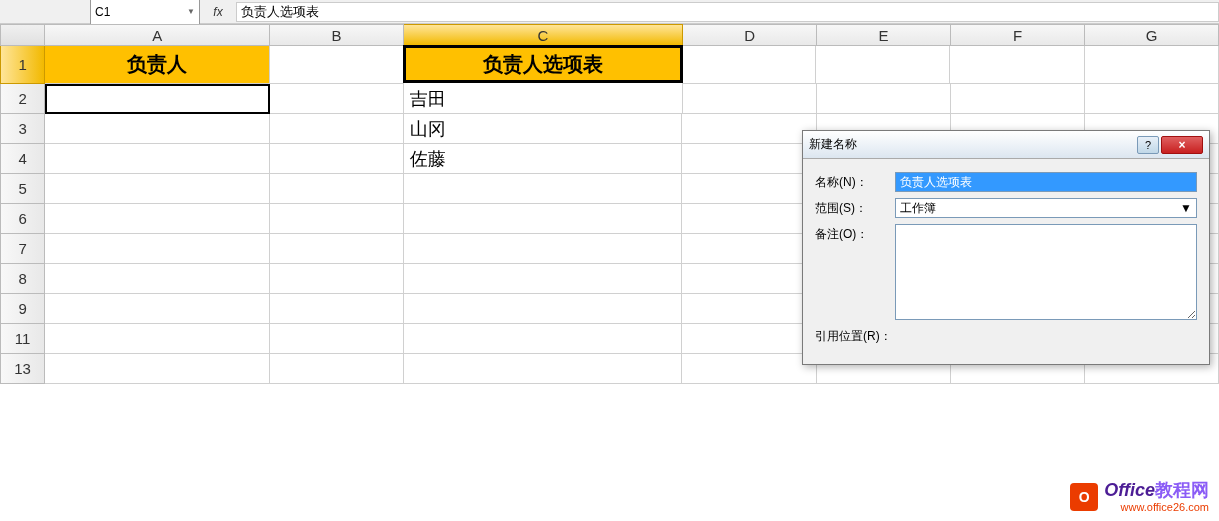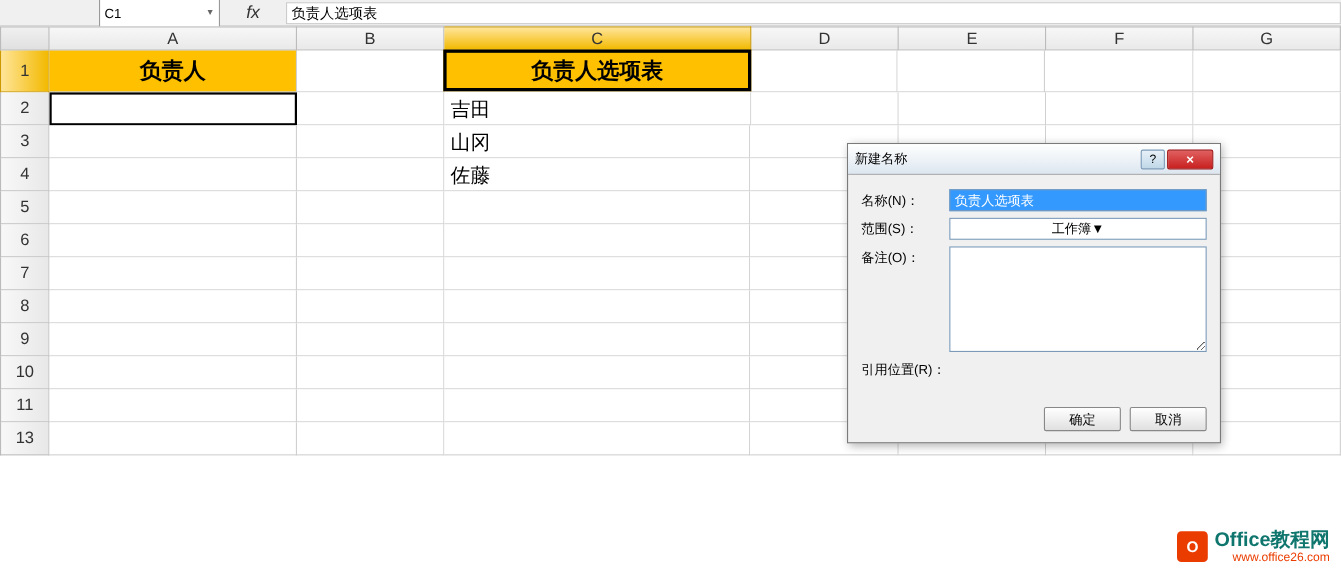--- a/index.html
+++ b/index.html
@@ -1,21 +1,21 @@
 <!DOCTYPE html>
 <html><head>
   <meta charset="utf-8">
   <style>
     * { box-sizing: border-box; margin: 0; padding: 0; }
     body { font-family: "Microsoft YaHei", Arial, sans-serif; font-size: 14px; background: #fff; width: 1219px; height: 521px; overflow: hidden; position: relative; }
     
     .formula-bar { display: flex; align-items: center; height: 24px; background: #f0f0f0; border-bottom: 1px solid #ccc; }
     .name-box { width: 110px; height: 20px; background: #fff; border: 1px solid #999; margin-left: 90px; padding: 16px 4px; display: flex; align-items: center; justify-content: space-between; font-size: 12px; }
     .name-box-arrow { font-size: 8px; color: #666; }
-    .fx-btn { width: 20px; height: 20px; display: flex; align-items: center; justify-content: center; font-style: italic; font-size: 16px; margin: 0 20px; color: #333; }
+    .fx-btn { width: 20px; height: 20px; display: flex; align-items: center; justify-content: center; font-style: italic; font-size: 12px; margin: 0 8px; color: #333; }
     .formula-input { flex: 1; height: 20px; background: #fff; border: 1px solid #ccc; padding: 0 4px; font-size: 13px; display: flex; align-items: center; }
     
     .grid-container { position: relative; }
     .col-headers { display: flex; height: 22px; background: linear-gradient(#f8f8f8, #e8e8e8); }
     .corner { width: 48px; border: 1px solid #bbb; background: linear-gradient(#f0f0f0, #e0e0e0); }
     .col-h { border: 1px solid #bbb; border-left: none; display: flex; align-items: center; justify-content: center; font-size: 15px; color: #333; }
     .col-h.sel { background: linear-gradient(#ffe599, #f2b900); border-color: #cc9900; }
     .col-A { width: 238px; }
     .col-B { width: 142px; }
     .col-C { width: 296px; }
@@ -25,44 +25,44 @@
     .row { display: flex; }
     .row-h { width: 48px; border: 1px solid #bbb; border-top: none; background: linear-gradient(to right, #f8f8f8, #e8e8e8); display: flex; align-items: center; justify-content: center; font-size: 15px; color: #333; }
     .row-h.sel { background: linear-gradient(to right, #ffe599, #f2b900); border-color: #cc9900; }
     .cell { border-right: 1px solid #d0d0d0; border-bottom: 1px solid #d0d0d0; padding: 2px 6px; display: flex; align-items: center; font-size: 18px; background: #fff; }
     .r1 .cell, .r1 .row-h { height: 38px; }
     .r .cell, .r .row-h { height: 30px; }
     .hdr-cell { background: #ffc000 !important; font-weight: bold; justify-content: center; font-size: 20px; }
     .active-cell { border: 3px solid #000 !important; margin: -1px; position: relative; z-index: 2; }
     .sel-border { border: 2px solid #000; }
     
-    .dialog { position: absolute; left: 770px; top: 130px; width: 340px; background: #f0f0f0; border: 1px solid #7a7a7a; box-shadow: 2px 2px 8px rgba(0,0,0,0.3); font-size: 12px; }
+    .dialog { position: absolute; left: 802px; top: 130px; width: 408px; background: #f0f0f0; border: 1px solid #7a7a7a; box-shadow: 2px 2px 8px rgba(0,0,0,0.3); font-size: 12px; }
     .dlg-title { height: 28px; background: linear-gradient(#fff, #dce6f0); border-bottom: 1px solid #aaa; display: flex; align-items: center; padding: 0 6px; justify-content: space-between; }
     .dlg-title-btns { display: flex; gap: 2px; }
     .dlg-help { width: 22px; height: 18px; background: linear-gradient(#e8f0f8, #c0d8e8); border: 1px solid #7a9ab8; border-radius: 2px; display: flex; align-items: center; justify-content: center; font-size: 11px; }
     .dlg-close { width: 42px; height: 18px; background: linear-gradient(#e06060, #c82020); border: 1px solid #a01010; border-radius: 2px; display: flex; align-items: center; justify-content: center; color: #fff; font-size: 12px; font-weight: bold; }
     .dlg-body { padding: 13px 12px; }
     .dlg-row { display: flex; align-items: flex-start; margin-bottom: 6px; }
     .dlg-label { width: 80px; padding-top: 2px; }
     .dlg-input { flex: 1; height: 20px; border: 1px solid #7a9ab8; background: #fff; padding: 0 4px; font-size: 12px; }
     .dlg-input.sel-txt { background: #3399ff; color: #fff; }
-    .dlg-select { flex: 1; height: 20px; border: 1px solid #7a9ab8; background: #fff; padding: 0 4px; display: flex; align-items: center; justify-content: center; font-size: 12px; }
+    .dlg-select { flex: 1; height: 20px; border: 1px solid #7a9ab8; background: #fff; padding: 0 4px; display: flex; align-items: center; justify-content: space-between; font-size: 12px; }
     .dlg-textarea { flex: 1; height: 96px; border: 1px solid #7a9ab8; background: #fff; }
     .dlg-ref { flex: 1; display: flex; }
     .dlg-ref-input { flex: 1; height: 20px; border: 1px solid #7a9ab8; background: #fff; padding: 0 4px; font-size: 12px; display: flex; align-items: center; }
     .dlg-ref-btn { width: 20px; height: 20px; border: 1px solid #7a9ab8; border-left: none; background: #f0f0f0; display: flex; align-items: center; justify-content: center; font-size: 9px; }
     .dlg-footer { display: flex; justify-content: flex-end; gap: 8px; padding: 6px 12px 10px; }
     .dlg-btn { width: 70px; height: 22px; background: linear-gradient(#fff, #e0e0e0); border: 1px solid #888; border-radius: 2px; display: flex; align-items: center; justify-content: center; font-size: 12px; }
     
     .watermark { position: absolute; right: 10px; bottom: 8px; display: flex; align-items: center; gap: 6px; }
     .wm-icon { width: 28px; height: 28px; background: #eb3c00; border-radius: 4px; display: flex; align-items: center; justify-content: center; color: #fff; font-weight: bold; font-size: 14px; }
     .wm-text { display: flex; flex-direction: column; line-height: 1.1; }
     .wm-title { font-size: 18px; font-weight: bold; }
-    .wm-title .o1 { color: #0f766e; }
-    .wm-title .o2 { color: #0f766e; }
+    .wm-title .o1 { color: #4c1d95; font-style: italic; }
+    .wm-title .o2 { color: #8b5cf6; }
     .wm-url { font-size: 11px; color: #eb3c00; text-align: right; }
   </style>
 </head>
 <body>
 
 <div class="formula-bar">
   <div class="name-box">
     <span>C1</span>
     <span class="name-box-arrow">▼</span>
   </div>
@@ -166,30 +166,20 @@
         <div class="row-h">9</div>
         <div class="cell col-A"></div>
         <div class="cell col-B"></div>
         <div class="cell col-C"></div>
         <div class="cell col-D"></div>
         <div class="cell col-E"></div>
         <div class="cell col-F"></div>
         <div class="cell col-G"></div>
       </div>
     <div class="row r">
-        <div class="row-h">10</div>
-        <div class="cell col-A"></div>
-        <div class="cell col-B"></div>
-        <div class="cell col-C"></div>
-        <div class="cell col-D"></div>
-        <div class="cell col-E"></div>
-        <div class="cell col-F"></div>
-        <div class="cell col-G"></div>
-      </div>
-    <div class="row r">
         <div class="row-h">11</div>
         <div class="cell col-A"></div>
         <div class="cell col-B"></div>
         <div class="cell col-C"></div>
         <div class="cell col-D"></div>
         <div class="cell col-E"></div>
         <div class="cell col-F"></div>
         <div class="cell col-G"></div>
       </div>
     <div class="row r">
@@ -226,24 +216,20 @@
       </div>
     </div>
     <div class="dlg-row">
       <div class="dlg-label">备注(O)：</div>
       <textarea class="dlg-textarea" style=""></textarea>
     </div>
     <div class="dlg-row">
       <div class="dlg-label">引用位置(R)：</div>
     </div>
   </div>
-  <div class="dlg-footer">
-    <div class="dlg-btn">确定</div>
-    <div class="dlg-btn">取消</div>
-  </div>
 </div>
 
 <div class="watermark">
   <div class="wm-icon">O</div>
   <div class="wm-text">
     <div class="wm-title">
       <span class="o1">Office</span><span class="o2">教程网</span>
     </div>
     <div class="wm-url">www.office26.com</div>
   </div>

